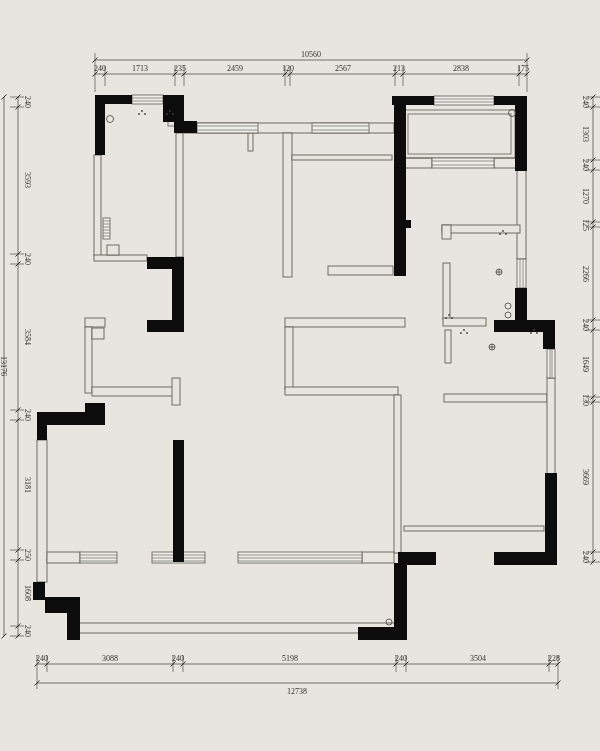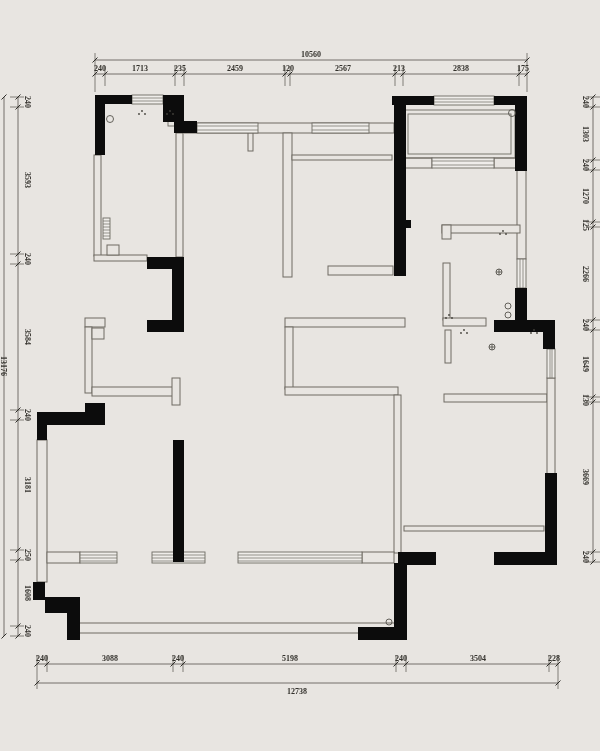--- a/index.html
+++ b/index.html
@@ -1,17 +1,17 @@
 <!DOCTYPE html>
 <html><head>
 <meta charset="utf-8">
 <style>
   html,body{margin:0;padding:0;background:#e8e5e1;}
   .stage{position:relative;width:600px;height:751px;background:#e8e5e1;overflow:hidden;
-         font-family:"Liberation Serif", serif;font-weight:bold;}
+         font-family:"Liberation Serif", serif;}
   svg{display:block}
   .dimline{stroke:#55524c;stroke-width:0.8;fill:none}
   .ext{stroke:#55524c;stroke-width:0.7;fill:none}
   .tick{stroke:#2f2e2a;stroke-width:1;fill:none}
   .dimtext{font-family:"Liberation Serif", serif;font-size:8px;fill:#33312c;}
   .wall{fill:#0c0c0c;stroke:none}
   .part{fill:#e8e5e1;stroke:#6e6a63;stroke-width:1}
   .partline{stroke:#6e6a63;stroke-width:0.9;fill:none}
   .win{fill:#efedea;stroke:#6e6a63;stroke-width:0.9}
   .winline{stroke:#6e6a63;stroke-width:0.7;fill:none}

